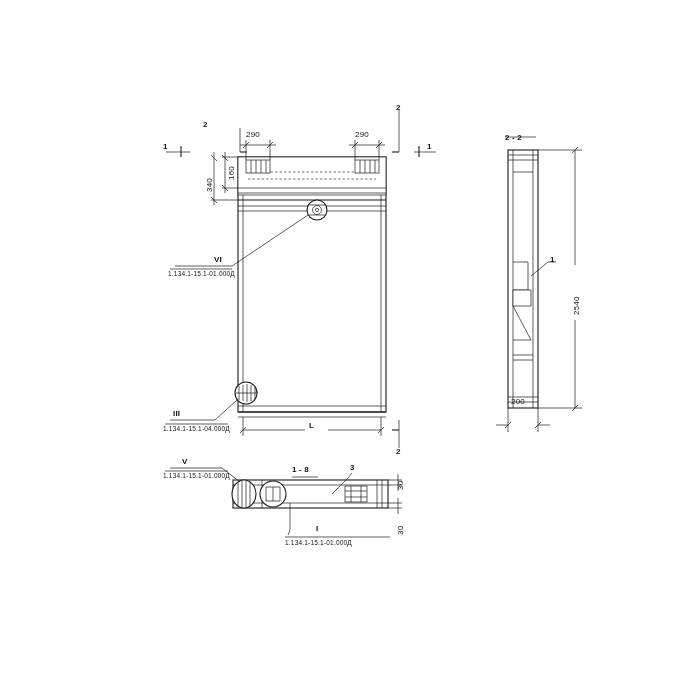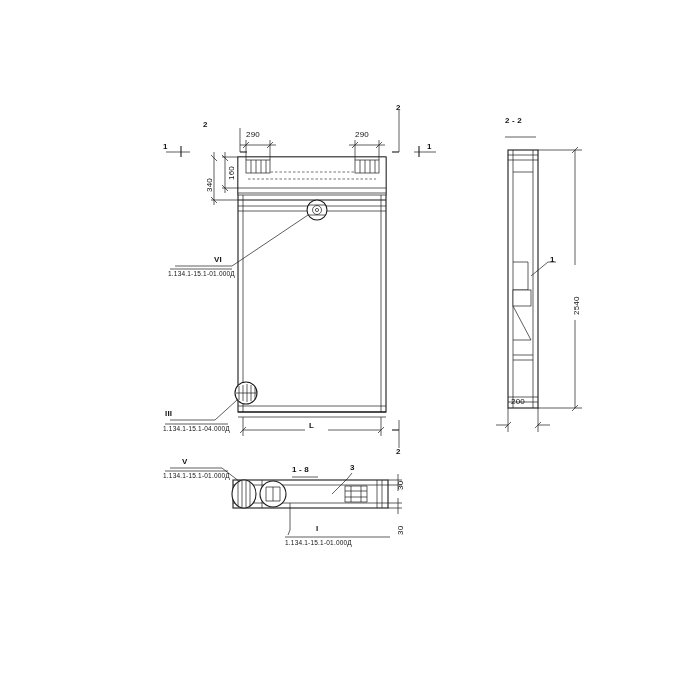--- a/index.html
+++ b/index.html
@@ -249,30 +249,30 @@
 
   <div class="lbl" style="left:246px; top:130px;">290</div>
   <div class="lbl" style="left:355px; top:130px;">290</div>
   <div class="lbl rot90" style="left:227px; top:180px;">160</div>
   <div class="lbl rot90" style="left:205px; top:192px;">340</div>
   <div class="lbl b" style="left:309px; top:421px;">L</div>
 
   <div class="lbl b" style="left:214px; top:255px;">VI</div>
   <div class="lbl tiny" style="left:168px; top:270px;">1.134.1-15.1-01.000Д</div>
 
-  <div class="lbl b" style="left:165px; top:409px;">III</div>
+  <div class="lbl b" style="left:173px; top:409px;">III</div>
   <div class="lbl tiny" style="left:163px; top:425px;">1.134.1-15.1-04.000Д</div>
 
   <div class="lbl b" style="left:182px; top:457px;">V</div>
   <div class="lbl tiny" style="left:163px; top:472px;">1.134.1-15.1-01.000Д</div>
 
   <div class="lbl b" style="left:316px; top:524px;">I</div>
   <div class="lbl tiny" style="left:285px; top:539px;">1.134.1-15.1-01.000Д</div>
 
-  <div class="lbl b" style="left:505px; top:116px;text-align:right;">2 - 2</div>
+  <div class="lbl b" style="left:505px; top:133px;text-align:right;">2 - 2</div>
   <div class="lbl b" style="left:550px; top:255px;">1</div>
   <div class="lbl rot90" style="left:572px; top:315px;">2540</div>
   <div class="lbl" style="left:511px; top:397px;text-align:center;">200</div>
 
   <div class="lbl b" style="left:292px; top:465px;">1 - 8</div>
   <div class="lbl b" style="left:350px; top:463px;">3</div>
   <div class="lbl rot90" style="left:396px; top:490px;">30</div>
   <div class="lbl rot90" style="left:396px; top:535px;">30</div>
 
 </div>

